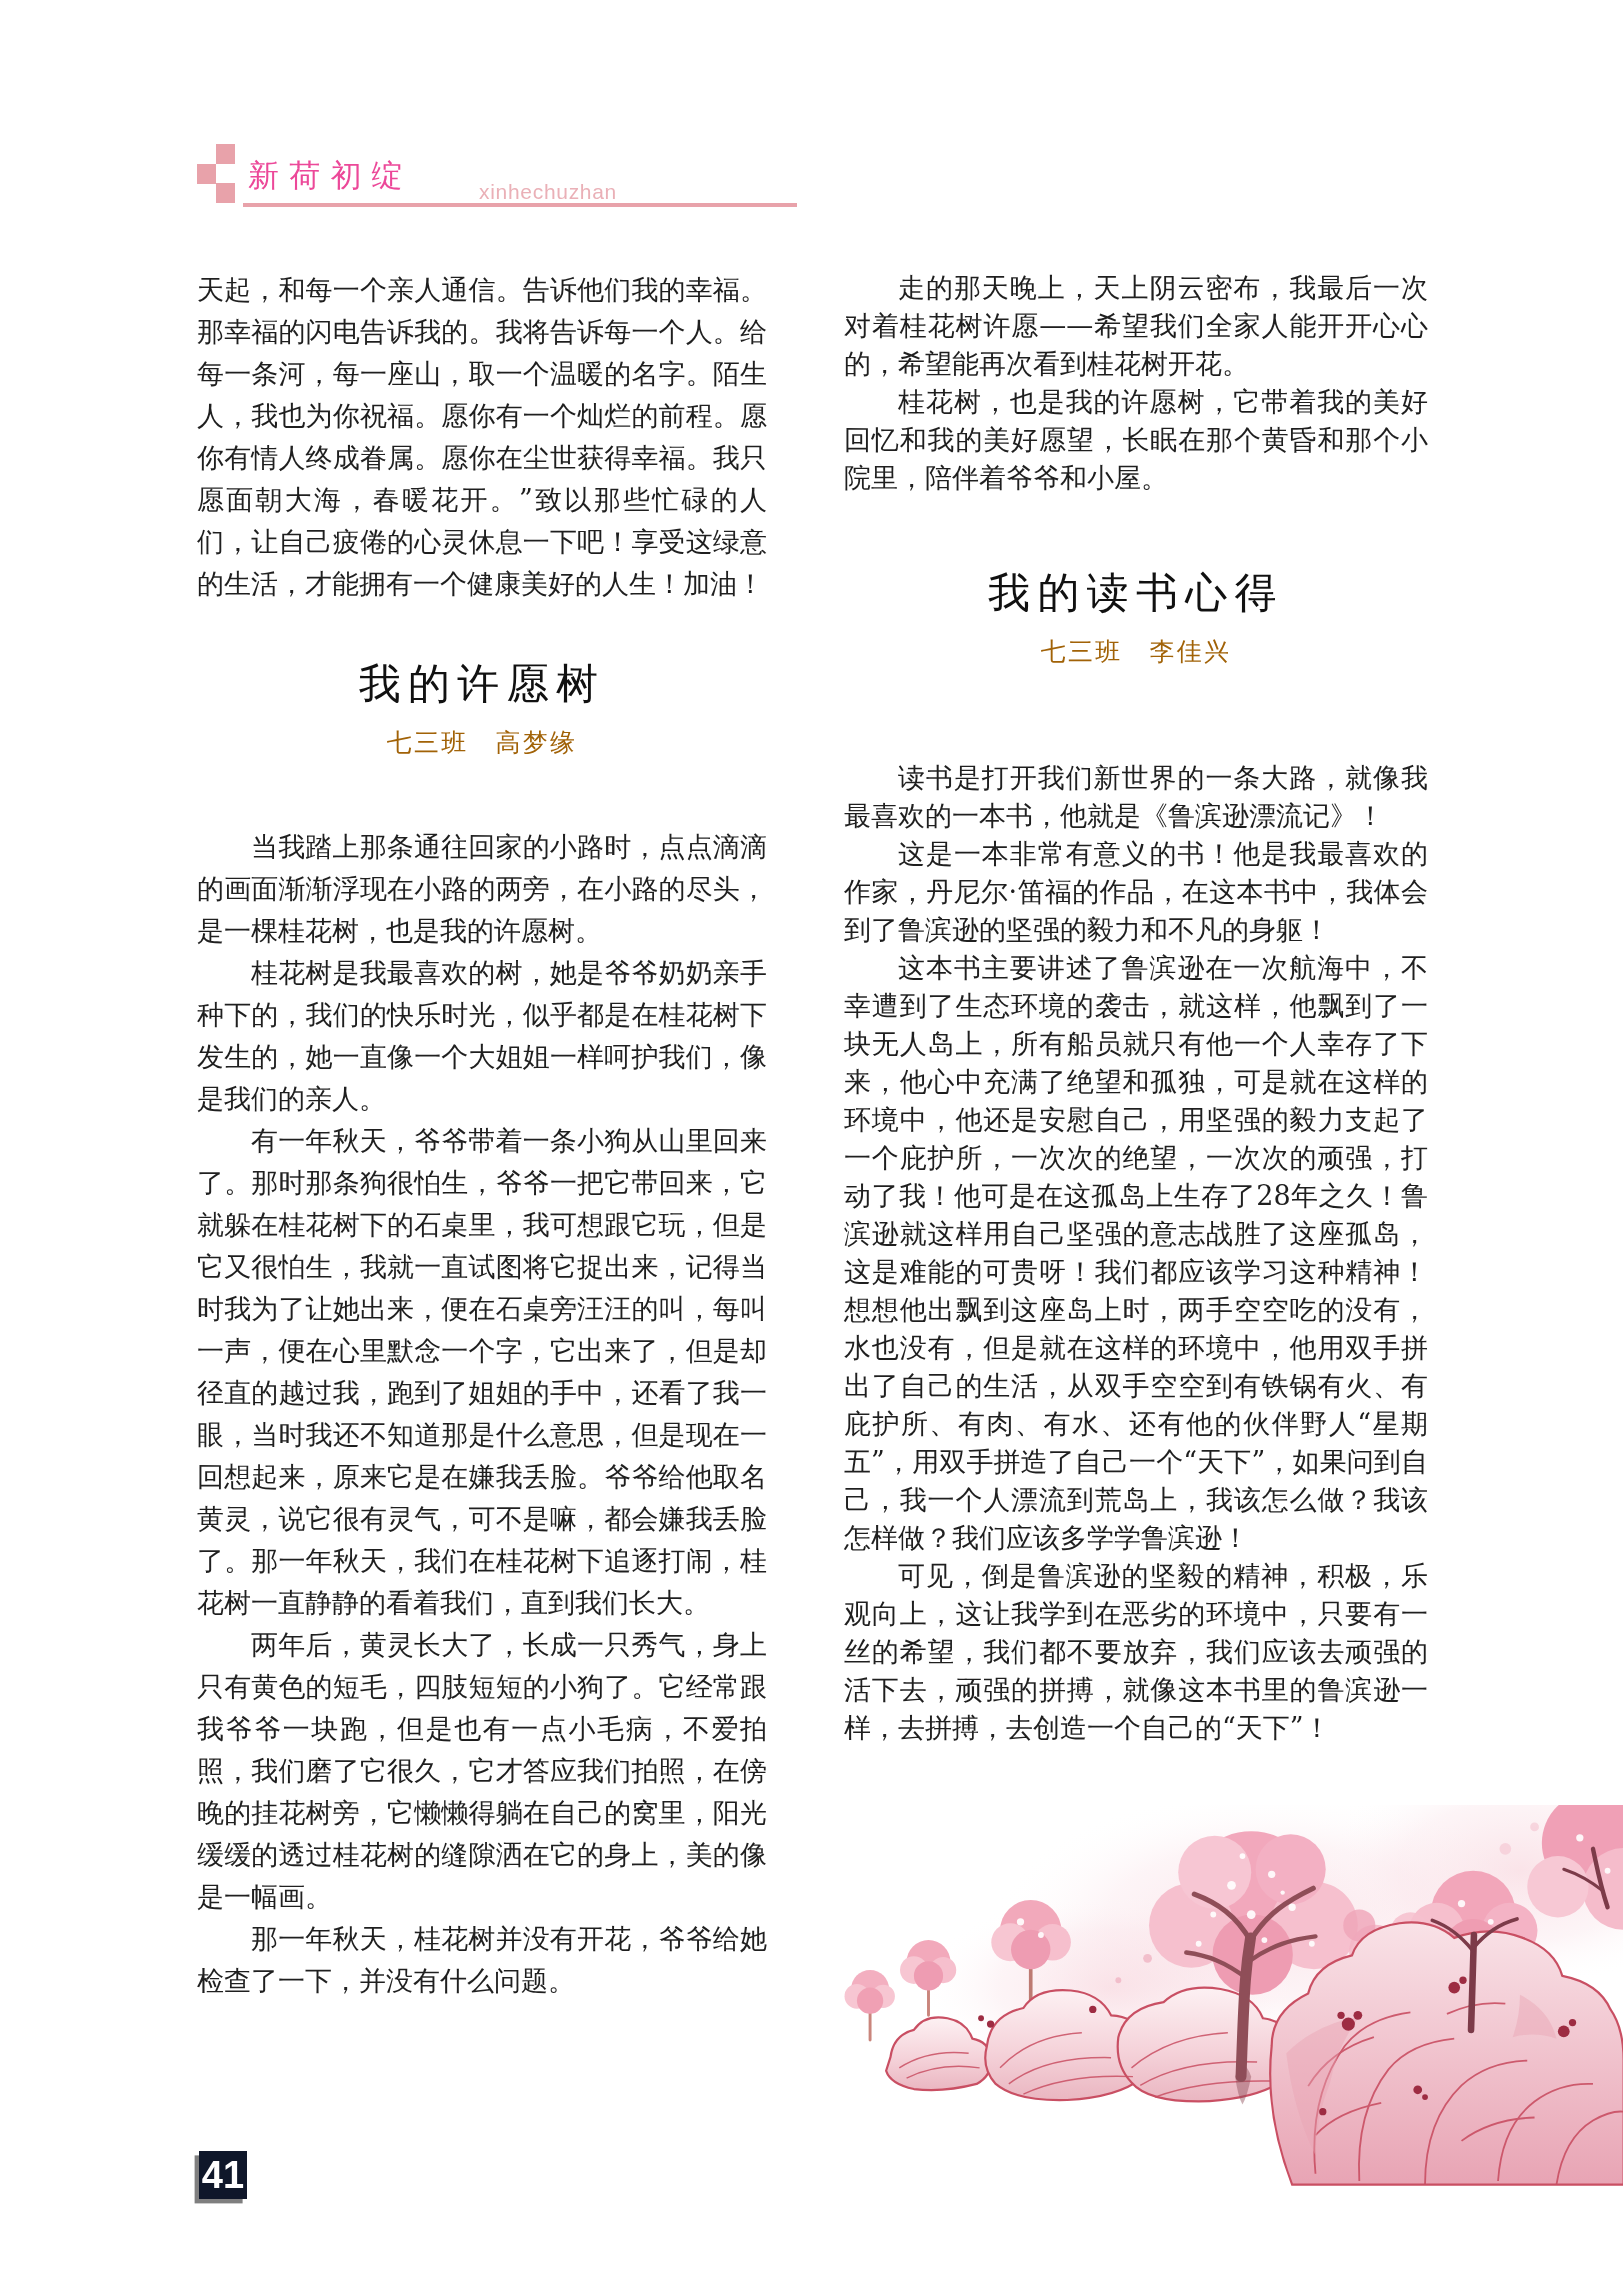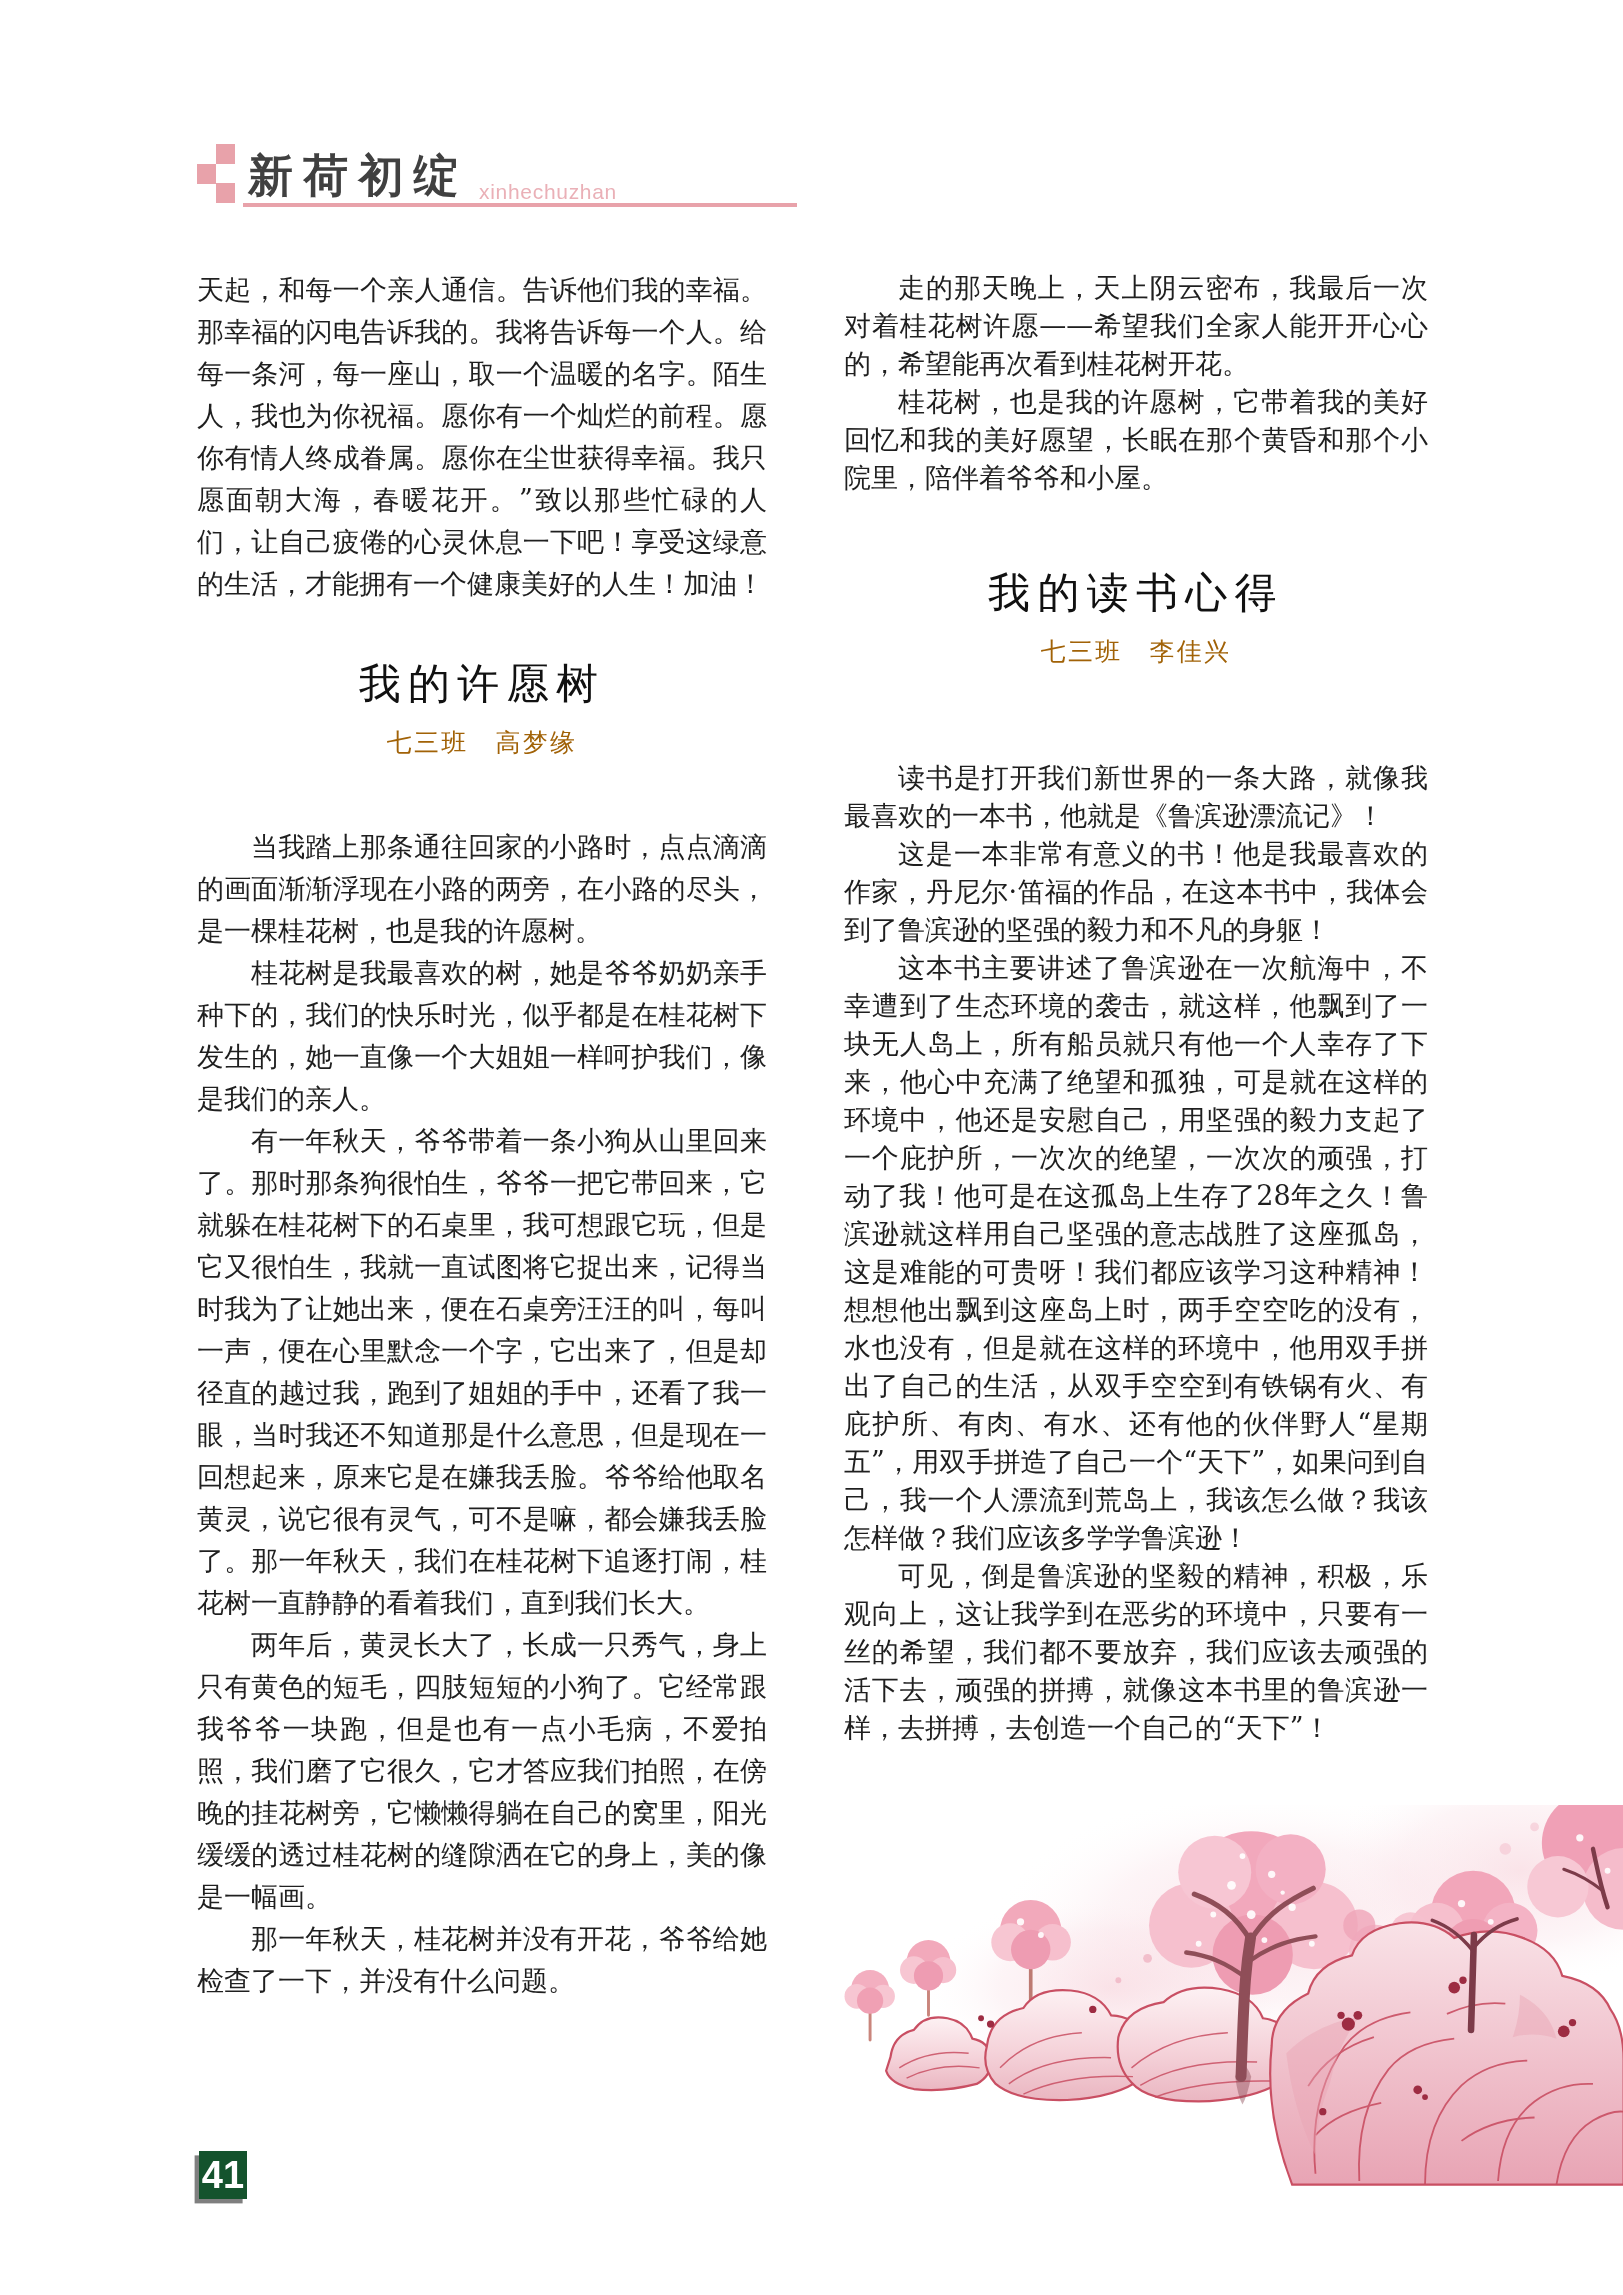--- a/index.html
+++ b/index.html
@@ -4,41 +4,41 @@
 <style>
   html,body{margin:0;padding:0;background:#ffffff;}
   .page{position:relative;width:1623px;height:2295px;background:#ffffff;overflow:hidden;
         font-family:"DejaVu Serif", serif;color:#1f1f1f;}
   
   .sq{position:absolute;width:19px;height:20px;background:#e8a2aa;}
   .sq1{left:216px;top:144px;}
   .sq2{left:197px;top:164px;}
   .sq3{left:216px;top:183px;}
   .logo-cn{position:absolute;left:248px;top:153px;font-family:"Liberation Sans",sans-serif;
-           font-weight:bold;font-size:45px;line-height:45px;letter-spacing:10.2px;color:#404040;}
+           font-weight:normal;font-size:31px;line-height:45px;letter-spacing:10.2px;color:#ec4899;}
   .logo-py{position:absolute;left:479px;top:180px;font-family:Liberation Sans, sans-serif;
            font-size:21px;color:#eab0b7;letter-spacing:0.7px;}
   .header-rule{position:absolute;left:243px;top:203px;width:554px;height:4.4px;background:#e8a2aa;}
   
   .col{position:absolute;top:269px;text-align:justify;}
   .col-left{left:197px;width:570px;}
   .col-right{left:844px;width:584px;}
   p.body-text{margin:0;font-size:27px;text-indent:2em;word-break:break-all;}
   .col-left p.body-text{line-height:42px;}
   .col-right p.body-text{line-height:38px;}
   p.no-indent{text-indent:0;}
   .essay-title{margin:0;font-size:42px;font-weight:normal;text-align:center;
                letter-spacing:7.3px;color:#111;line-height:48px;}
   .t-left{margin-top:55px;}
   .t-right{margin-top:72px;}
   .byline{margin-top:18px;font-size:25px;letter-spacing:2.2px;text-align:center;color:#a16207;}
   .first-body-left{margin-top:67px !important;}
   .first-body-right{margin-top:91px !important;}
   
-  .page-num{position:absolute;left:199px;top:2151px;width:48px;height:48px;background:#14532d;
+  .page-num{position:absolute;left:199px;top:2151px;width:48px;height:48px;background:#0f172a;
             box-shadow:-4.4px 4.4px 0 #7f7f7f;color:#ffffff;font-family:"Liberation Sans",sans-serif;
             font-size:38px;font-weight:bold;display:flex;align-items:center;justify-content:center;}
   
   .illustration{position:absolute;left:804px;top:1805px;width:820px;height:387px;}
 </style>
 </head>
 <body>
 
 <div class="page">
 

